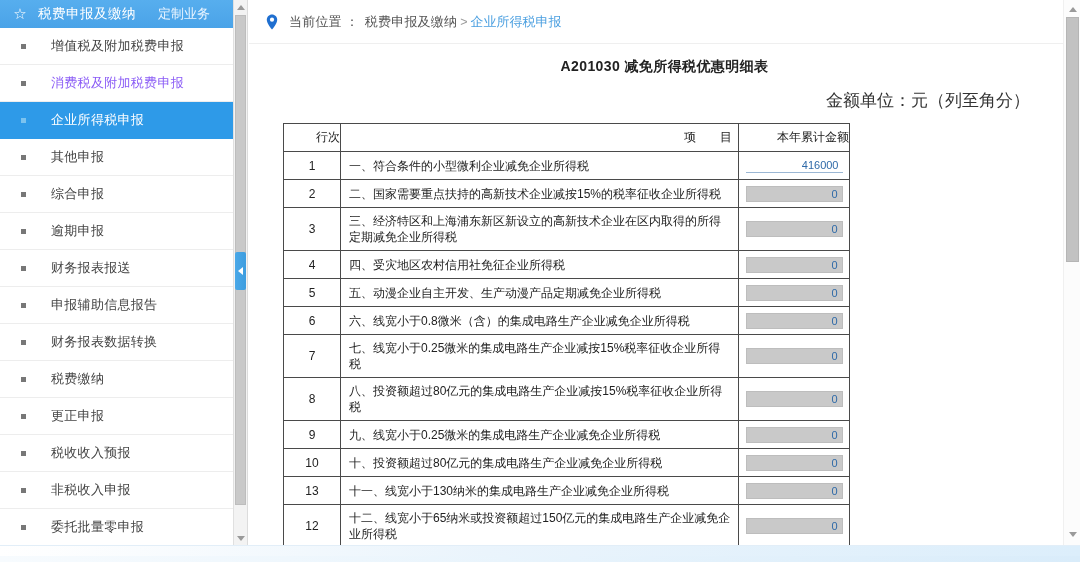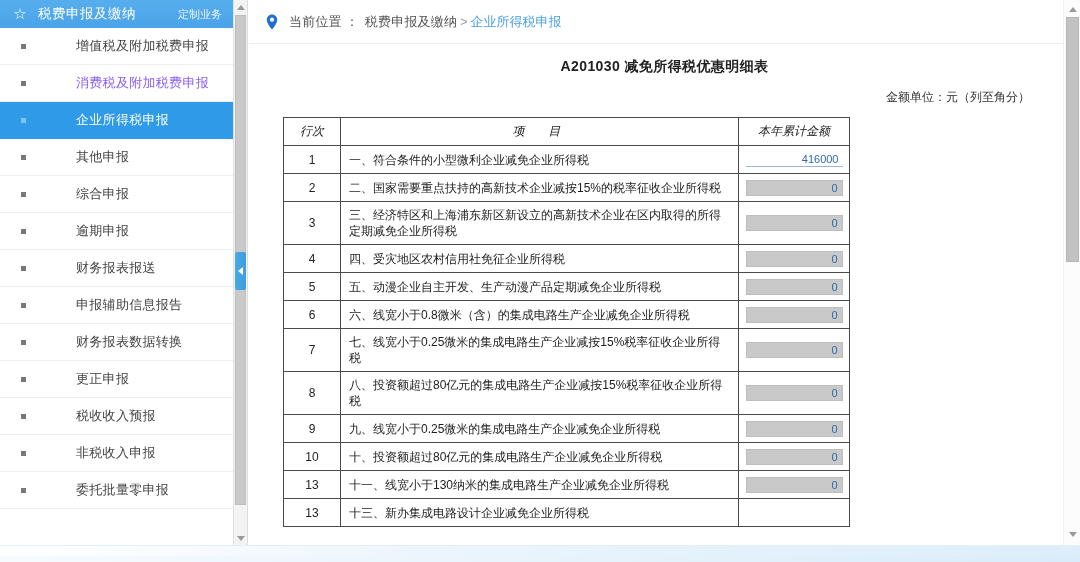--- a/index.html
+++ b/index.html
@@ -44,42 +44,41 @@
     font-size: 15px;
     color: #ffffff;
   }
   .sidebar-title {
     font-size: 13.5px;
     margin-left: 10px;
     letter-spacing: 0.5px;
     flex: 1 1 auto;
   }
   .sidebar-custom {
-    font-size: 11px;
+    font-size: 13px;
     color: #eaf5ff;
-    margin-right: 4px;
+    margin-right: 16px;
     white-space: nowrap;
   }
   .menu {
     width: 234px;
     height: 517px;
     overflow: hidden;
   }
   .menu-item {
     position: relative;
     height: 37px;
     display: flex;
     align-items: center;
     border-bottom: 1px solid #ededed;
     font-size: 13px;
     color: #444;
     background: #ffffff;
     cursor: pointer;
     padding-left: 0;
-    gap: 25px;
   }
   .menu-item .bullet {
     width: 5px; height: 5px;
     background: #777;
     margin-left: 21px;
     margin-right: 0;
     flex: 0 0 5px;
   }
   .menu-item .m-label {
     margin-left: 25px;
@@ -189,43 +188,42 @@
   .sheet-title {
     text-align: center;
     font-size: 14px;
     font-weight: bold;
     color: #222;
     margin-top: 14px;
     letter-spacing: 0.4px;
   }
   .unit-note {
     text-align: right;
-    font-size: 12px;
+    font-size: 17px;
     color: #333;
     margin-top: 13px;
     padding-right: 50px;
   }
 
   table.form {
     border-collapse: collapse;
     margin: 11px 0 0 34px;
     width: 566px;
     table-layout: fixed;
   }
   table.form th, table.form td {
     border: 1px solid #4a4a4a;
     font-size: 12px;
     color: #222;
     vertical-align: middle;
   }
   table.form th {
     height: 28px;
     font-weight: normal;
-    text-align: center;
-    font-style: italic;
+    text-align: right;
   }
   col.c-no { width: 57px; }
   col.c-item { width: 398px; }
   col.c-amt { width: 111px; }
   th.th-item { letter-spacing: 6px; }
   td.td-no { text-align: center; height: 28px; }
   td.td-item { padding: 5px 6px 5px 8px; line-height: 16px; }
   td.td-amt { padding: 0; text-align: center; }
 
   .cell-input {
@@ -336,20 +334,24 @@
       <div class="menu-item">
         <span class="bullet"></span>
         <span class="m-label">申报辅助信息报告</span>
       </div>
       <div class="menu-item">
         <span class="bullet"></span>
         <span class="m-label">财务报表数据转换</span>
       </div>
       <div class="menu-item">
         <span class="bullet"></span>
+        <span class="m-label">税费缴纳</span>
+      </div>
+      <div class="menu-item">
+        <span class="bullet"></span>
         <span class="m-label">更正申报</span>
       </div>
       <div class="menu-item">
         <span class="bullet"></span>
         <span class="m-label">税收收入预报</span>
       </div>
       <div class="menu-item">
         <span class="bullet"></span>
         <span class="m-label">非税收入申报</span>
       </div>
@@ -477,20 +479,27 @@
             </td>
           </tr>
           <tr>
             <td class="td-no">13</td>
             <td class="td-item">十一、线宽小于130纳米的集成电路生产企业减免企业所得税</td>
             <td class="td-amt">
               <div class="cell-input readonly">0</div>
             </td>
           </tr>
           <tr>
+            <td class="td-no">12</td>
+            <td class="td-item">十二、线宽小于65纳米或投资额超过150亿元的集成电路生产企业减免企业所得税</td>
+            <td class="td-amt">
+              <div class="cell-input readonly">0</div>
+            </td>
+          </tr>
+          <tr>
             <td class="td-no">13</td>
             <td class="td-item">十三、新办集成电路设计企业减免企业所得税</td>
             <td class="td-amt">
               
             </td>
           </tr>
 
         </tbody>
       </table>
     </div>

